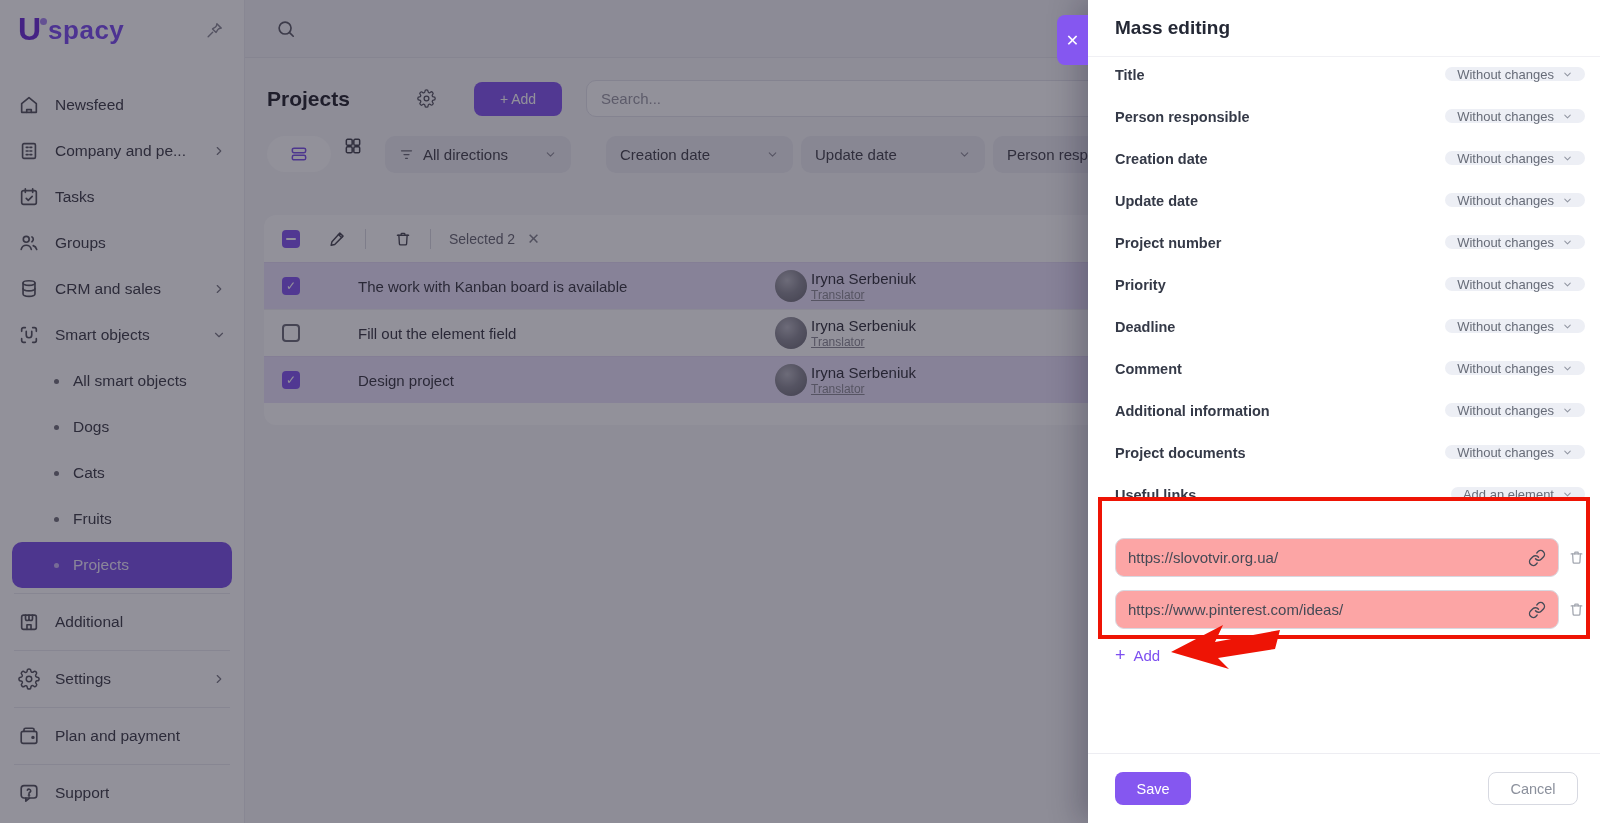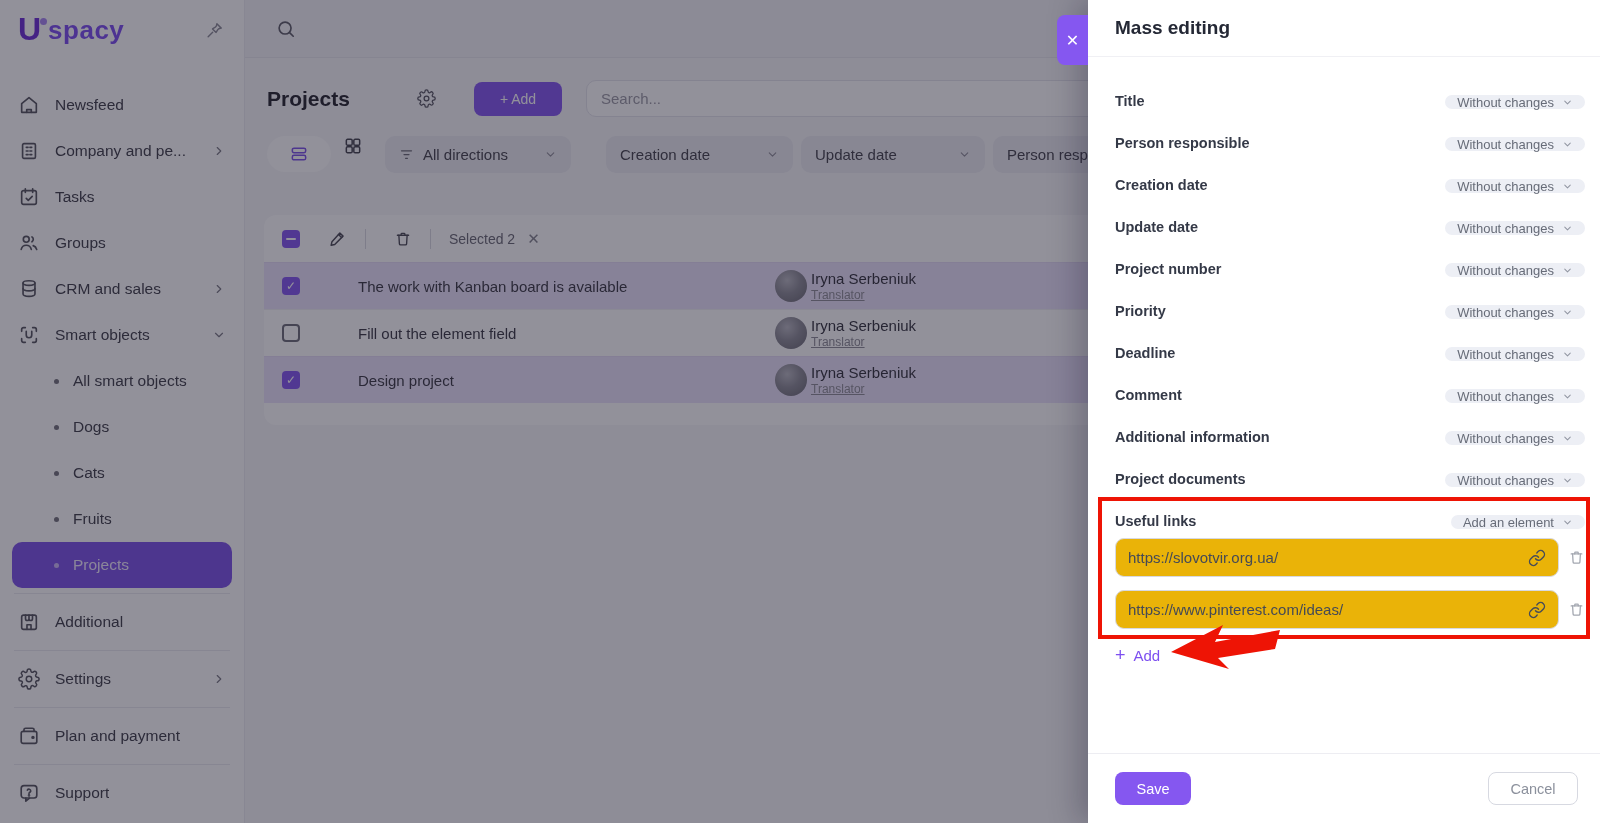--- a/index.html
+++ b/index.html
@@ -80,29 +80,29 @@
 
   
   .drawer { position:absolute; left:1088px; top:0; width:512px; height:823px; background:#fff; z-index:20;
             box-shadow:-10px 0 28px rgba(15,10,40,0.25); }
   .drawer-close { position:absolute; left:-31px; top:15px; width:31px; height:50px; background:#8557f0;
                   border-radius:8px 0 0 8px; border:none; color:#fff; font-size:16px; display:flex;
                   align-items:center; justify-content:center; cursor:pointer; font-family:inherit; }
   .drawer-header { height:57px; display:flex; align-items:center; padding:0 27px; font-size:19px;
                    font-weight:700; color:#242835; border-bottom:1px solid #f0f0f4; }
   .fields { padding:10px 15px 0 27px; }
-  .field-row { height:42px; display:flex; align-items:flex-end; justify-content:space-between; }
+  .field-row { height:42px; display:flex; align-items:flex-start; justify-content:space-between; }
   .field-label { font-size:14.5px; font-weight:700; color:#343947; }
   .pill { background:#edeff5; border:none; border-radius:14px; height:14px; padding:0 12px; display:flex;
           align-items:center; gap:8px; font-size:13px; color:#676c78; cursor:pointer; font-family:inherit; }
   .pill svg { color:#9196a2; }
   .link-row { display:flex; align-items:center; margin-top:9px; }
   .link-row + .link-row { margin-top:13px; }
   .link-input-wrap { width:446px; height:39px; border:1px solid #d7d9e1; border-radius:9px; display:flex;
-                     align-items:center; padding:0 12px; background:#eab308; }
+                     align-items:center; padding:0 12px; background:#fca5a5; }
   .link-input { flex:1; border:none; outline:none; font-size:15px; color:#454a56; font-family:inherit; background:transparent; }
   .link-glyph { color:#474c58; flex:none; margin-left:8px; cursor:pointer; }
   .row-trash { color:#a3a7b0; margin-left:9px; cursor:pointer; }
   .add-link { margin-top:18px; display:inline-flex; align-items:center; gap:8px; color:#7d4ff0;
               font-size:15px; cursor:pointer; }
   .add-plus { font-size:18px; line-height:15px; }
   .drawer-footer { position:absolute; left:0; bottom:0; width:100%; height:70px; border-top:1px solid #ededf2;
                    display:flex; align-items:center; justify-content:space-between; padding:0 22px 0 27px; }
   .save-btn { width:76px; height:33px; background:#8557f0; color:#fff; border:none; border-radius:8px;
               font-size:14.5px; cursor:pointer; font-family:inherit; }

